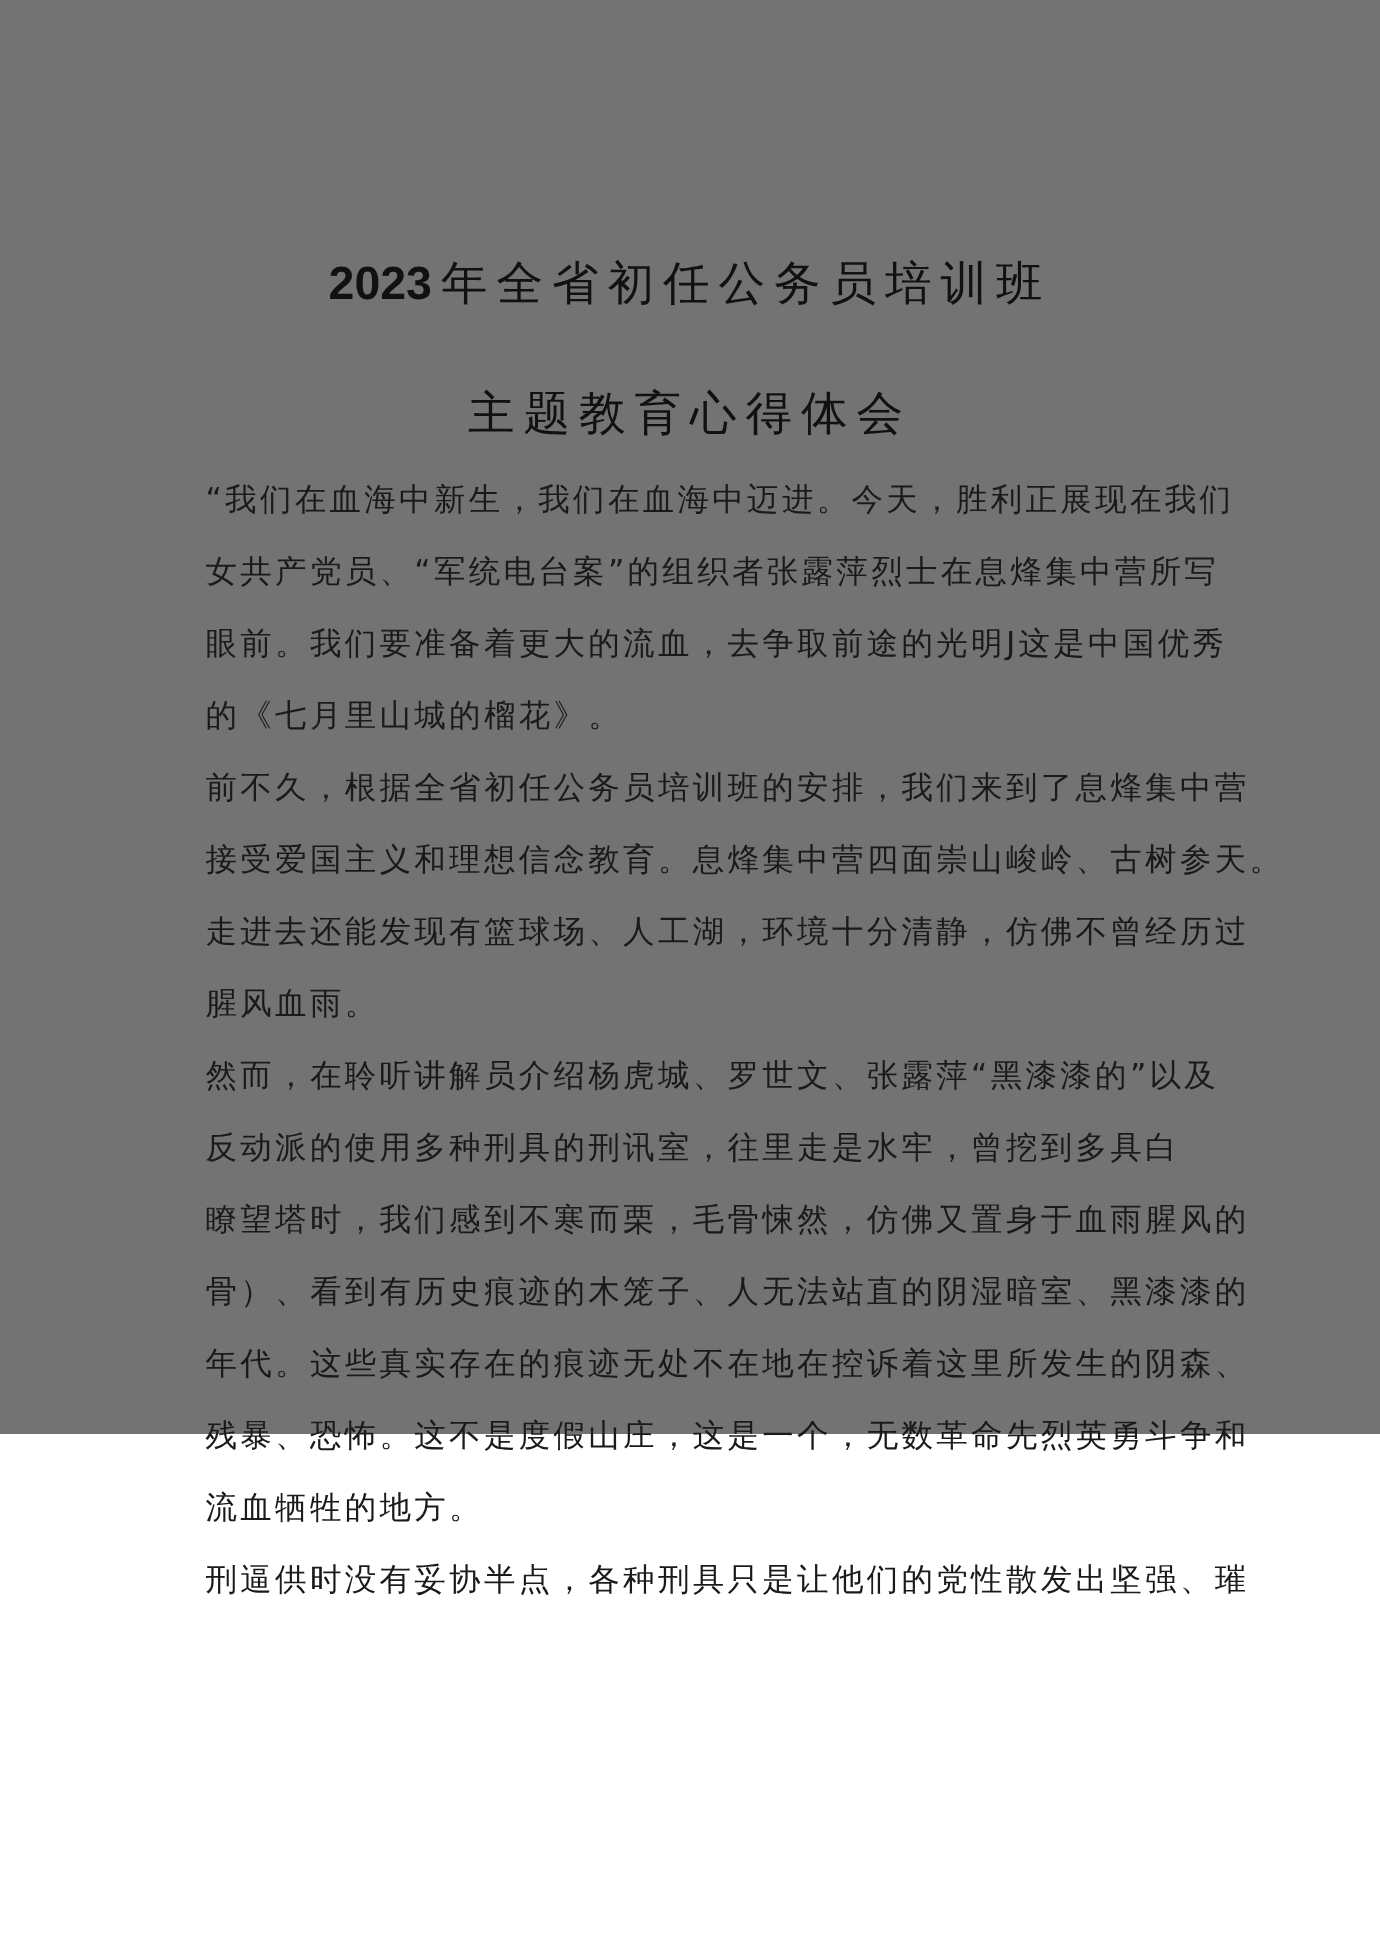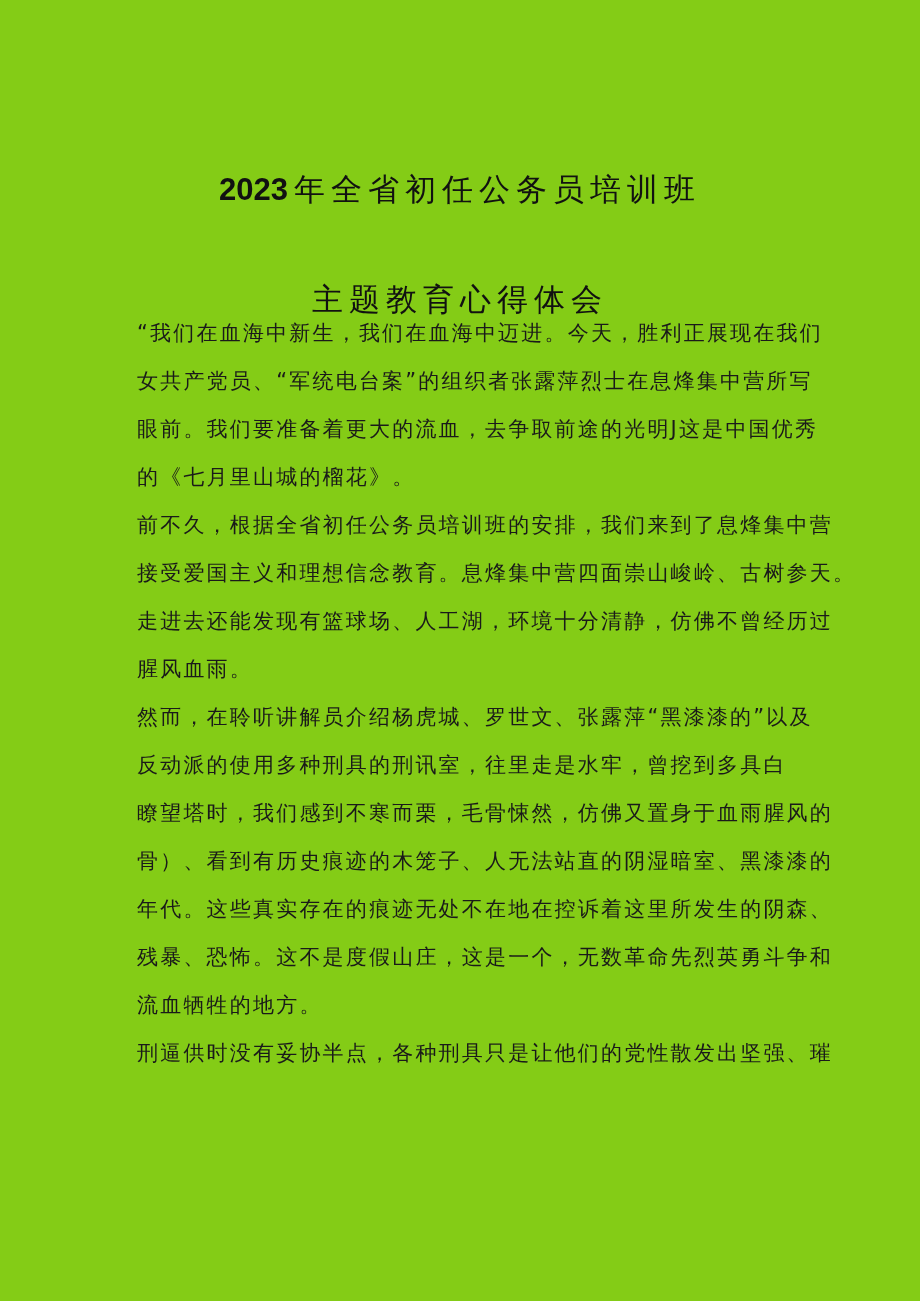--- a/index.html
+++ b/index.html
@@ -12,42 +12,42 @@
       height: 1301px;
       position: relative;
       overflow: hidden;
       font-family: "DejaVu Sans", "Liberation Sans", sans-serif;
       color: #1a1a1a;
     }
     .page {
       position: absolute;
       left: 0; top: 0;
       width: 920px;
-      height: 1301px;
-      background: #84cc16;
+      height: 956px;
+      background: #737373;
     }
     .title {
       position: absolute;
       left: 0;
       width: 920px;
       text-align: center;
       font-size: 31px;
       line-height: 40px;
       letter-spacing: 6px;
       font-weight: normal;
       color: #111;
     }
     .title .year {
       font-family: "Liberation Sans", sans-serif;
       font-weight: bold;
       letter-spacing: 0;
       margin-right: 6px;
     }
     .title-1 { top: 148px; }
-    .title-2 { top: 253px; }
+    .title-2 { top: 230px; font-family: Liberation Serif, serif; }
     .body-text {
       position: absolute;
       left: 137px;
       top: 309px;
       width: 646px;
     }
     .para {
       margin: 0;
       font-size: 21px;
       line-height: 48px;

